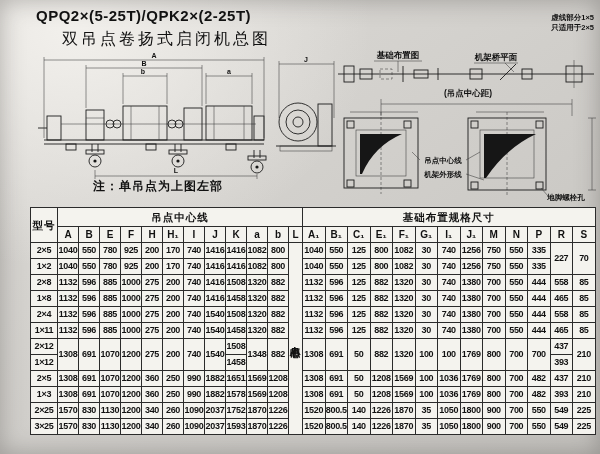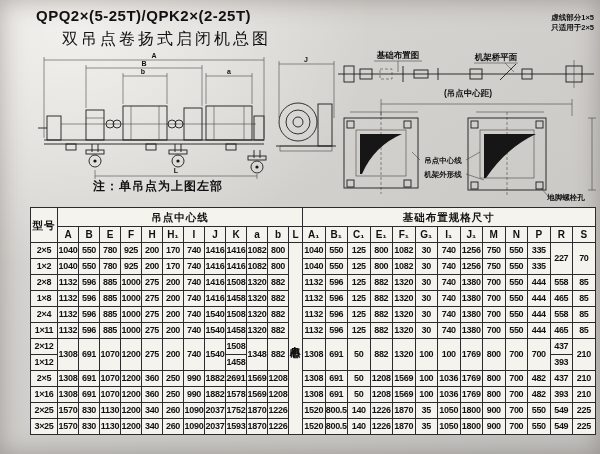--- a/index.html
+++ b/index.html
@@ -466,39 +466,39 @@
         <tr>
           <td class="model">2×5</td>
           <td>1308</td>
           <td>691</td>
           <td>1070</td>
           <td>1200</td>
           <td>360</td>
           <td>250</td>
           <td>990</td>
           <td>1882</td>
-          <td>2691</td>
+          <td>1651</td>
           <td>1569</td>
           <td>1208</td>
           <td>1308</td>
           <td>691</td>
           <td>50</td>
           <td>1208</td>
           <td>1569</td>
           <td>100</td>
           <td>1036</td>
           <td>1769</td>
           <td>800</td>
           <td>700</td>
           <td>482</td>
           <td>437</td>
           <td>210</td>
         </tr>
         <tr>
-          <td class="model">1×16</td>
+          <td class="model">1×3</td>
           <td>1308</td>
           <td>691</td>
           <td>1070</td>
           <td>1200</td>
           <td>360</td>
           <td>250</td>
           <td>990</td>
           <td>1882</td>
           <td>1578</td>
           <td>1569</td>

